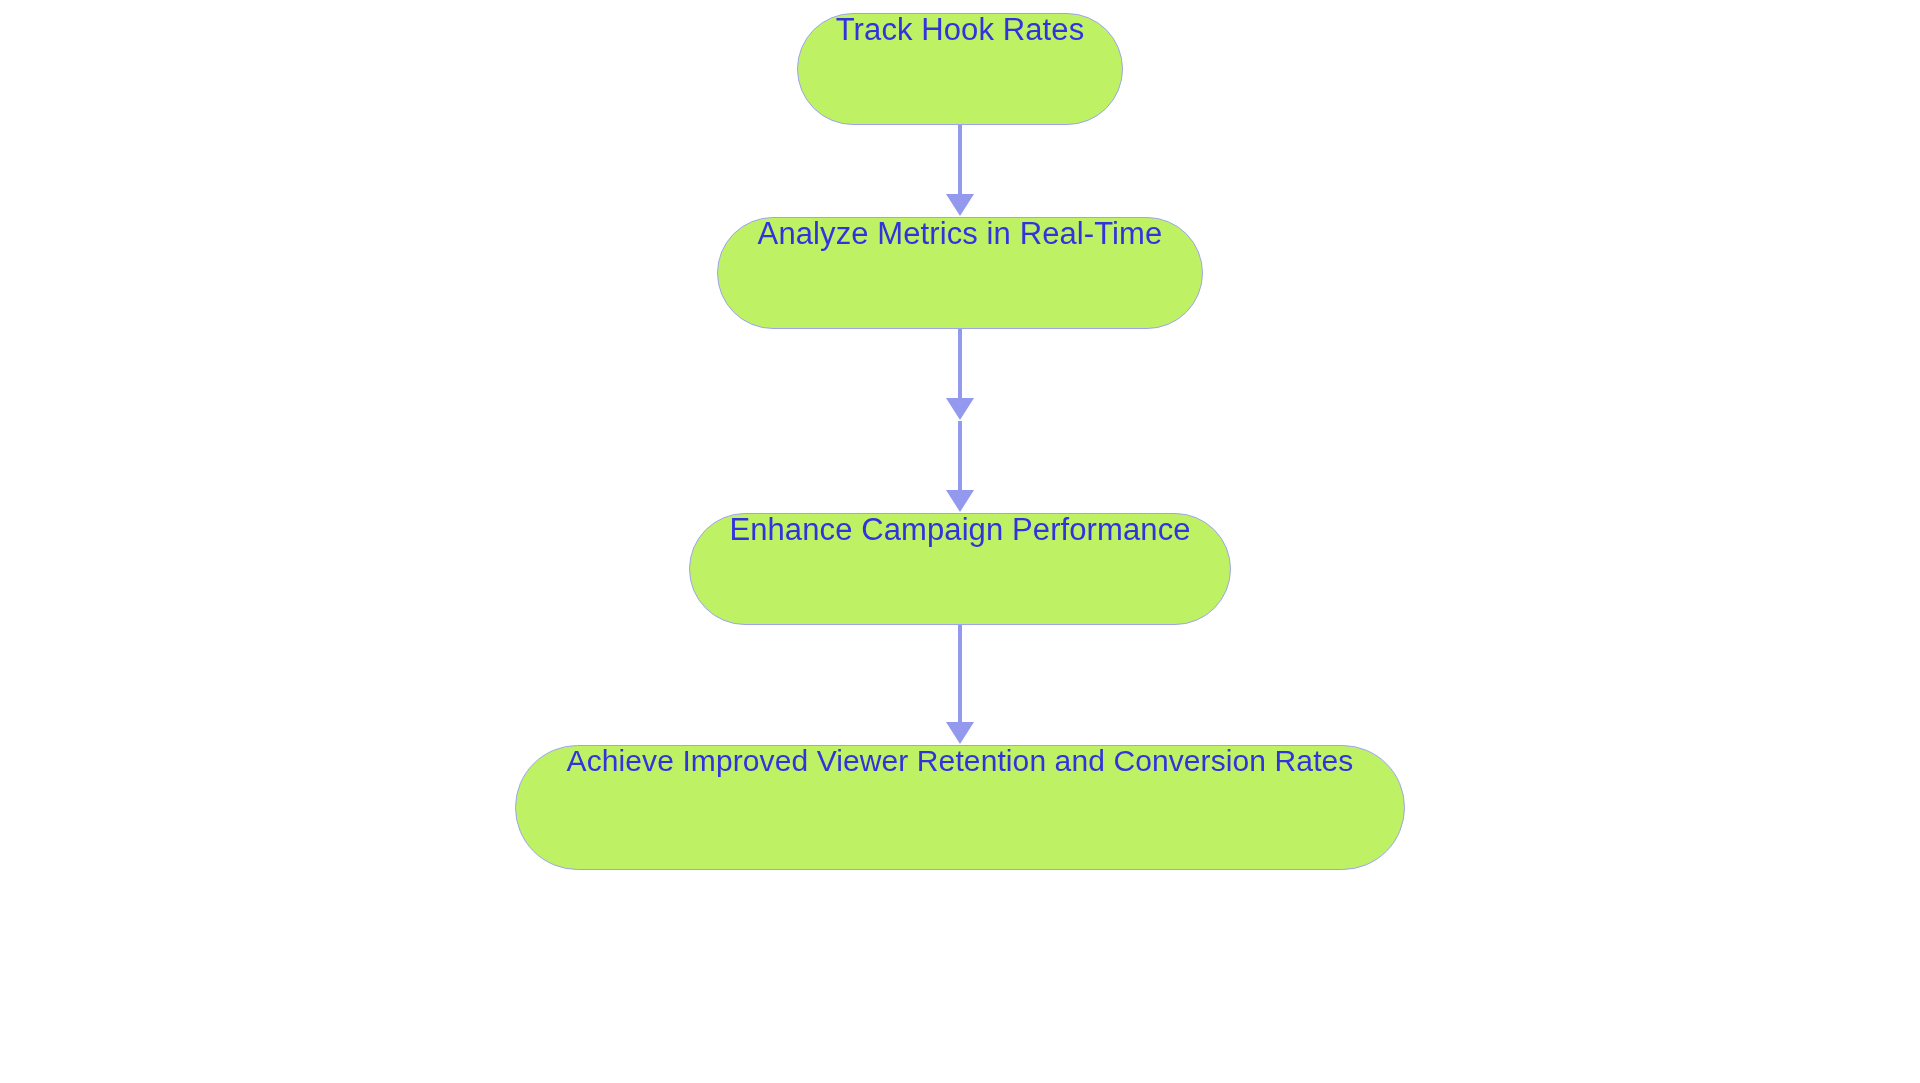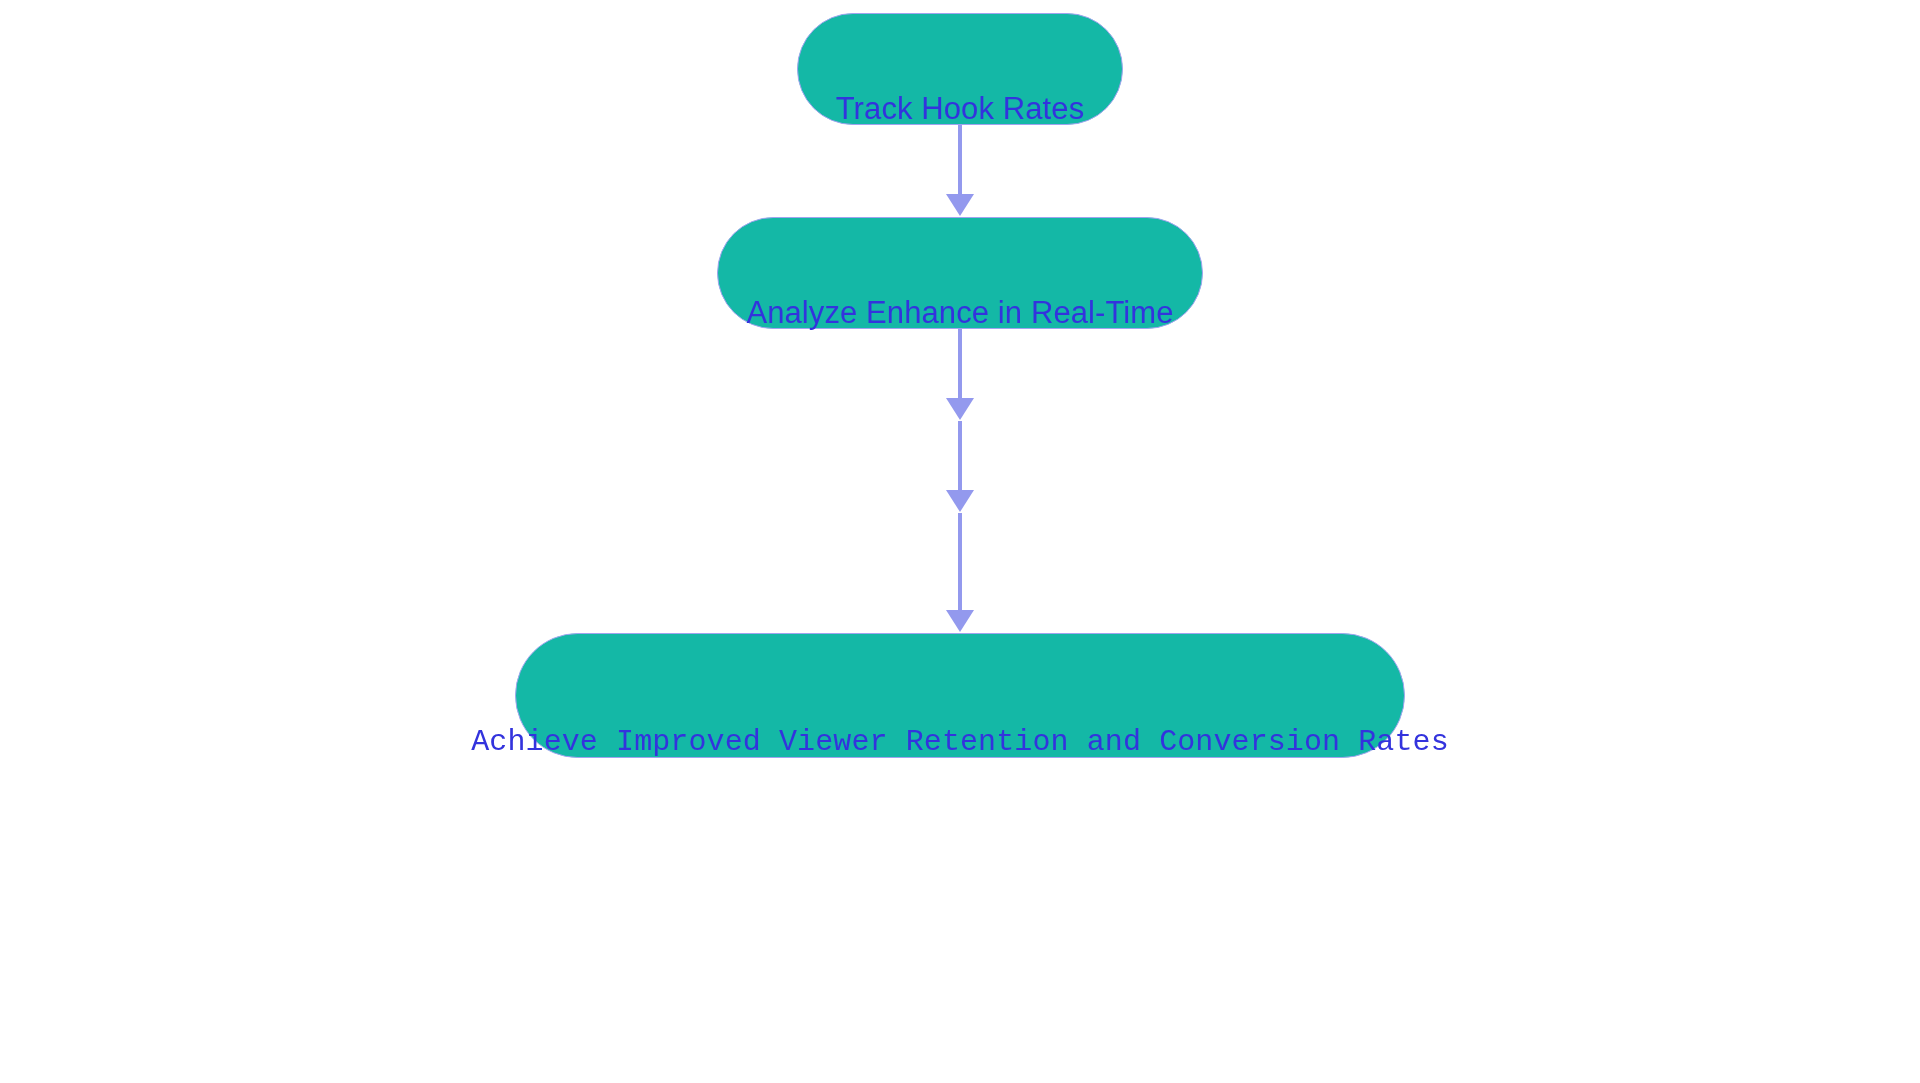--- a/index.html
+++ b/index.html
@@ -35,44 +35,44 @@
     justify-content: flex-start;
     padding-top: 13px;
     box-sizing: border-box;
   }
 
   .node {
     position: relative;
     box-sizing: border-box;
     height: 112px;
     display: flex;
-    align-items: flex-end;
+    align-items: flex-start;
     justify-content: center;
-    background: #14b8a6;
+    background: #bef264;
     border: 1.6px solid #9fa3ef;
     border-radius: 56px;
     z-index: 2;
   }
 
   .node-label {
     color: #3333dd;
     font-size: 31px;
     font-weight: 400;
     line-height: 1;
     letter-spacing: 0.1px;
     white-space: nowrap;
     padding: 0 34px;
   }
 
   
   .node-w1 { width: 326px; }
   .node-w2 { width: 486px; }
   .node-w3 { width: 434px; }
   .node-w4 { width: 542px; }
-  .node-w5 { width: 890px; font-family: Liberation Mono, monospace; }
+  .node-w5 { width: 890px; }
 
   .node-5 { height: 125px; border-radius: 63px; }
   .node-5 .node-label { font-size: 30px; }
 
   
   .connector {
     position: relative;
     width: 30px;
     height: 92px;
     display: flex;
@@ -107,34 +107,37 @@
     <div class="node node-w1 node-1">
       <span class="node-label">Track Hook Rates</span>
     </div>
 
     <div class="connector">
       <div class="connector-line"></div>
       <div class="connector-head"></div>
     </div>
 
     <div class="node node-w2 node-2">
-      <span class="node-label">Analyze Enhance in Real-Time</span>
+      <span class="node-label">Analyze Metrics in Real-Time</span>
     </div>
 
     <div class="connector">
       <div class="connector-line"></div>
       <div class="connector-head"></div>
     </div>
 
 
     <div class="connector">
       <div class="connector-line"></div>
       <div class="connector-head"></div>
     </div>
 
+    <div class="node node-w4 node-4">
+      <span class="node-label">Enhance Campaign Performance</span>
+    </div>
 
     <div class="connector connector-5">
       <div class="connector-line"></div>
       <div class="connector-head"></div>
     </div>
 
     <div class="node node-w5 node-5">
       <span class="node-label">Achieve Improved Viewer Retention and Conversion Rates</span>
     </div>
 

